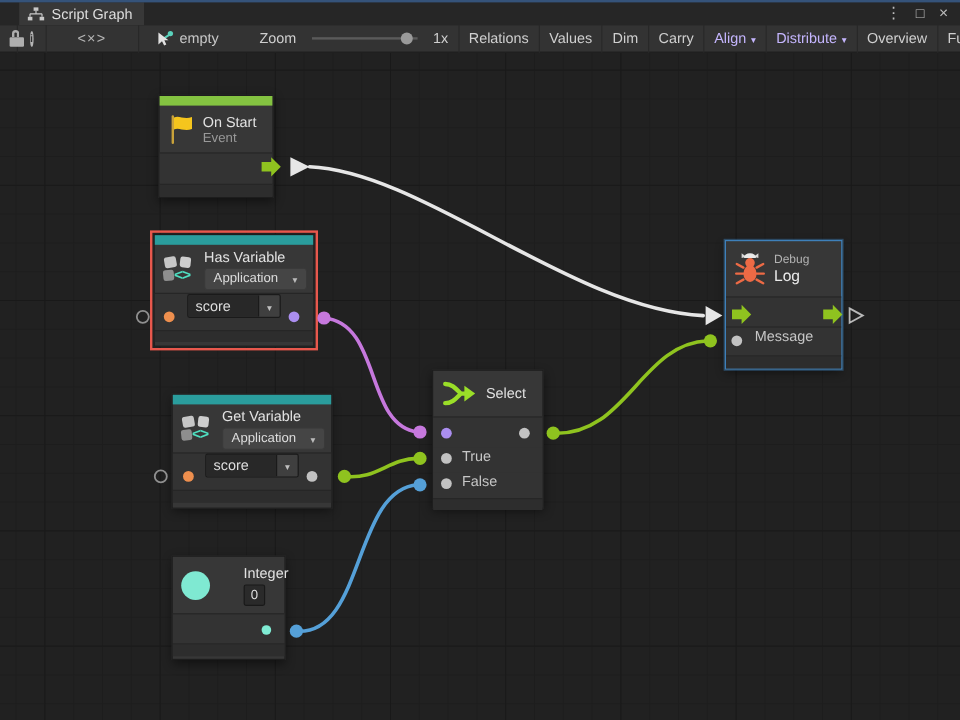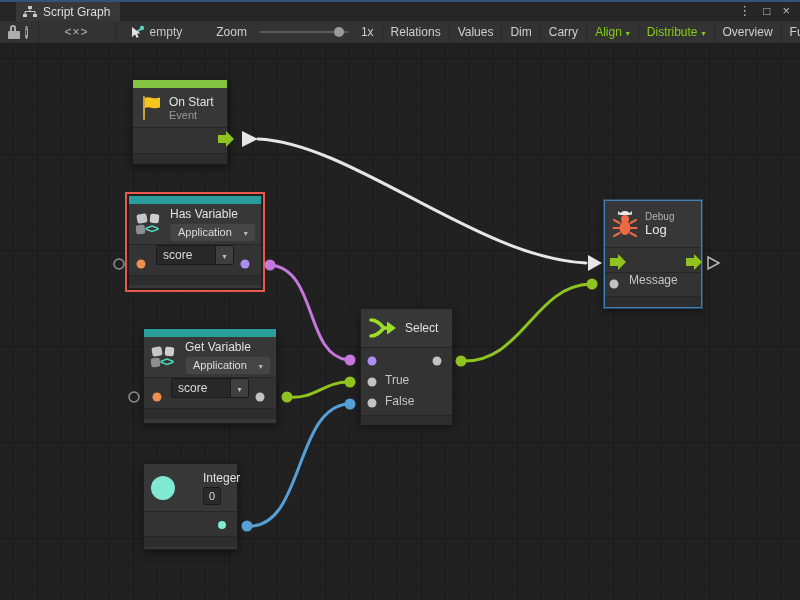--- a/index.html
+++ b/index.html
@@ -18,21 +18,21 @@
   .win-controls{margin-left:auto;display:flex;align-items:center;gap:12px;
                 padding-right:10px;height:21px;color:#bdbdbd;font-size:13px;}
   .win-controls span{cursor:default;line-height:1;}
   .win-sq{font-size:12px;}
 
   .toolbar{position:absolute;top:21px;left:0;width:800px;height:23px;background:#333333;
            border-bottom:1px solid #1c1c1c;z-index:5;display:flex;align-items:center;
            color:#cfcfcf;font-size:12px;box-sizing:border-box;}
   .tbtn{height:23px;display:flex;align-items:center;padding:0 8px;cursor:default;white-space:nowrap;}
   .tsep{width:1px;height:23px;background:#282828;flex:none;}
-  .disabled{color:#84cc16;}
+  .disabled{color:#c4b5fd;}
   .dd-arrow{font-size:8px;margin-left:4px;position:relative;top:1px;}
 
   .lock-icon{width:12px;height:14px;position:relative;margin:0 6px 0 8px;}
   .lock-icon .shackle{position:absolute;top:0;left:2px;width:6px;height:6px;
       border:2px solid #aeaeae;border-bottom:none;border-radius:4px 4px 0 0;box-sizing:border-box;}
   .lock-icon .bodyp{position:absolute;bottom:0;left:0;width:12px;height:8px;background:#aeaeae;border-radius:1px;}
   .info-icon{width:13px;height:13px;border-radius:50%;background:#b5b5b5;color:#2e2e2e;
       font-weight:bold;font-size:9px;display:flex;align-items:center;justify-content:center;margin:0 10px;}
   .brackets{color:#b5b5b5;font-size:12px;letter-spacing:1px;padding:0 26px;}
   .sel-status{display:flex;align-items:center;gap:5px;padding:0 10px 0 14px;color:#c8c8c8;}

